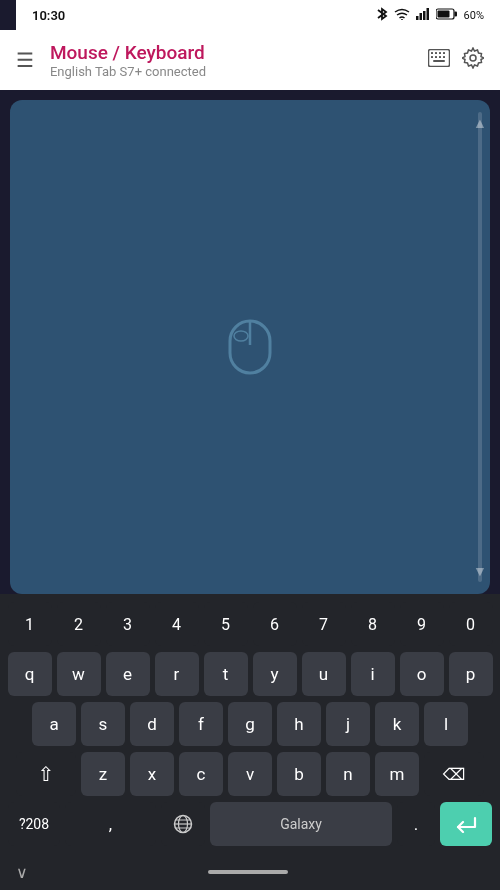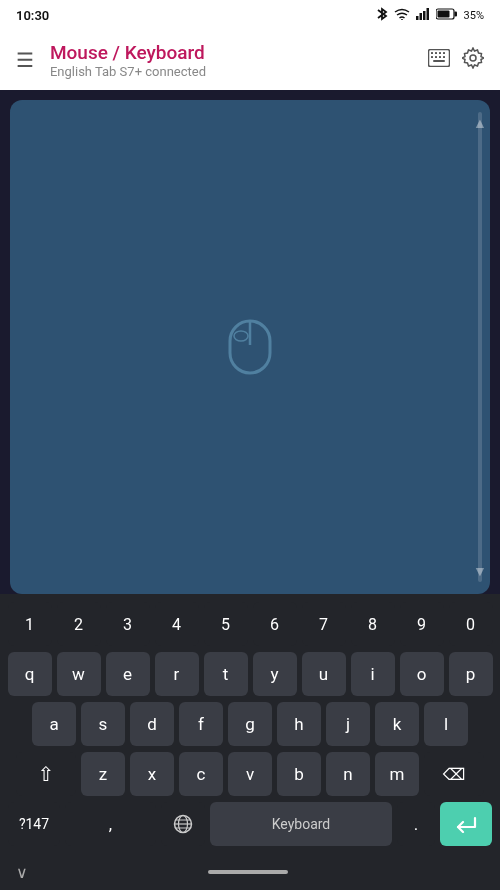--- a/index.html
+++ b/index.html
@@ -16,20 +16,21 @@
 
     
     .status-bar {
       background: #fff;
       display: flex;
       justify-content: space-between;
       align-items: center;
       padding: 0 16px;
       height: 30px;
       flex-shrink: 0;
+      margin-left: 16px;
     }
     .status-bar-time {
       font-size: 13px;
       font-weight: 600;
       color: #111;
     }
     .status-bar-icons {
       display: flex;
       align-items: center;
       gap: 6px;
@@ -313,21 +314,21 @@
       </svg>
     </span>
 
     <span class="status-icon">
       <svg width="22" height="12" viewBox="0 0 22 12">
         <rect x="0" y="1" width="18" height="10" rx="2" ry="2" fill="none" stroke="#111" stroke-width="1.2"></rect>
         <rect x="18.5" y="3.5" width="2.5" height="5" rx="1" fill="#111"></rect>
         <rect x="1.5" y="2.5" width="12" height="7" rx="1" fill="#111"></rect>
       </svg>
     </span>
-    <span class="status-icon" style="font-size:11px;">35%</span>
+    <span class="status-icon" style="font-size:11px;">60%</span>
   </div>
 </div>
 
 <div class="app-bar">
   <span class="hamburger-icon">☰</span>
   <div class="app-bar-title-group">
     <div class="app-bar-title">Mouse / Keyboard</div>
     <div class="app-bar-subtitle">English Tab S7+ connected</div>
   </div>
   <div class="app-bar-actions">
@@ -413,32 +414,32 @@
     <div class="key">x</div>
     <div class="key">c</div>
     <div class="key">v</div>
     <div class="key">b</div>
     <div class="key">n</div>
     <div class="key">m</div>
     <div class="key backspace-key dark" style="font-size:16px;">⌫</div>
   </div>
 
   <div class="bottom-row">
-    <div class="key-123">?147</div>
+    <div class="key-123">?208</div>
     <div class="key-comma">,</div>
     <div class="key-globe">
       <svg width="20" height="20" viewBox="0 0 20 20">
         <circle cx="10" cy="10" r="8.5" fill="none" stroke="#ccc" stroke-width="1.5"></circle>
         <ellipse cx="10" cy="10" rx="4.5" ry="8.5" fill="none" stroke="#ccc" stroke-width="1.2"></ellipse>
         <line x1="1.5" y1="10" x2="18.5" y2="10" stroke="#ccc" stroke-width="1.2"></line>
         <line x1="3" y1="6" x2="17" y2="6" stroke="#ccc" stroke-width="1"></line>
         <line x1="3" y1="14" x2="17" y2="14" stroke="#ccc" stroke-width="1"></line>
       </svg>
     </div>
-    <div class="key-space">Keyboard</div>
+    <div class="key-space">Galaxy</div>
     <div class="key-period">.</div>
     <div class="key-enter">
       <svg width="22" height="18" viewBox="0 0 22 18">
         <polyline points="20,3 20,12 3,12" fill="none" stroke="#fff" stroke-width="2.2" stroke-linecap="round" stroke-linejoin="round"></polyline>
         <polyline points="8,7 3,12 8,17" fill="none" stroke="#fff" stroke-width="2.2" stroke-linecap="round" stroke-linejoin="round"></polyline>
       </svg>
     </div>
   </div>
 
 </div>

